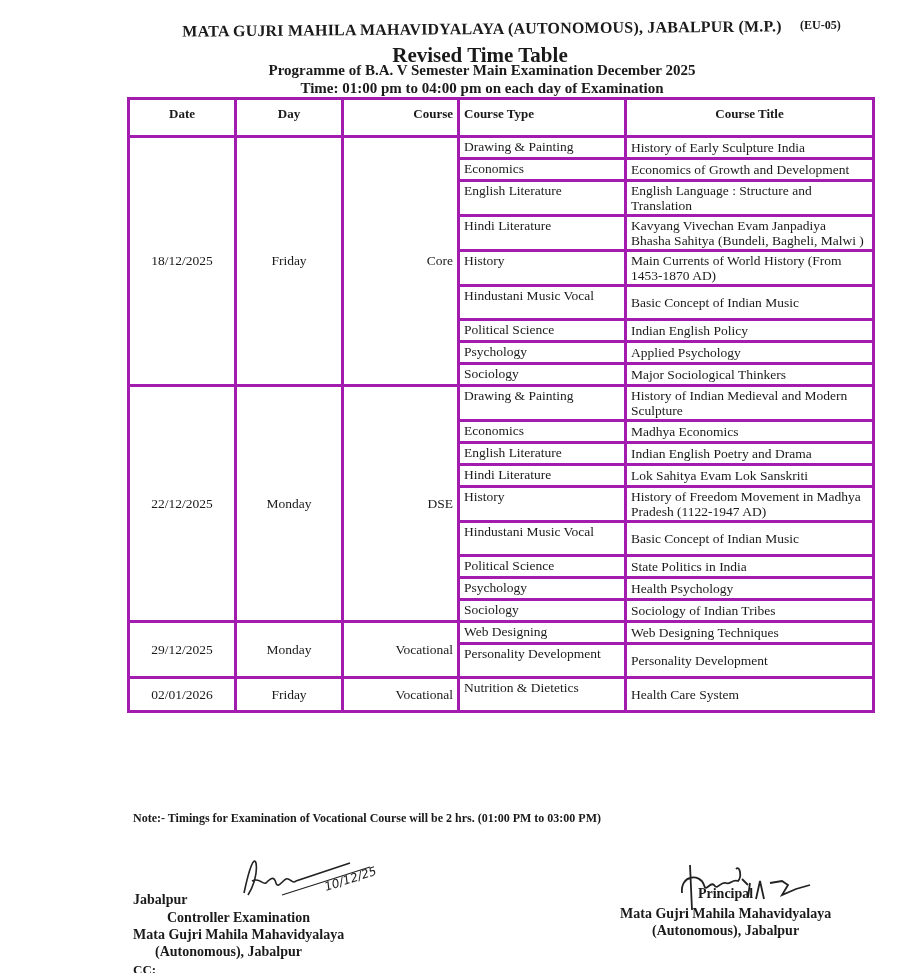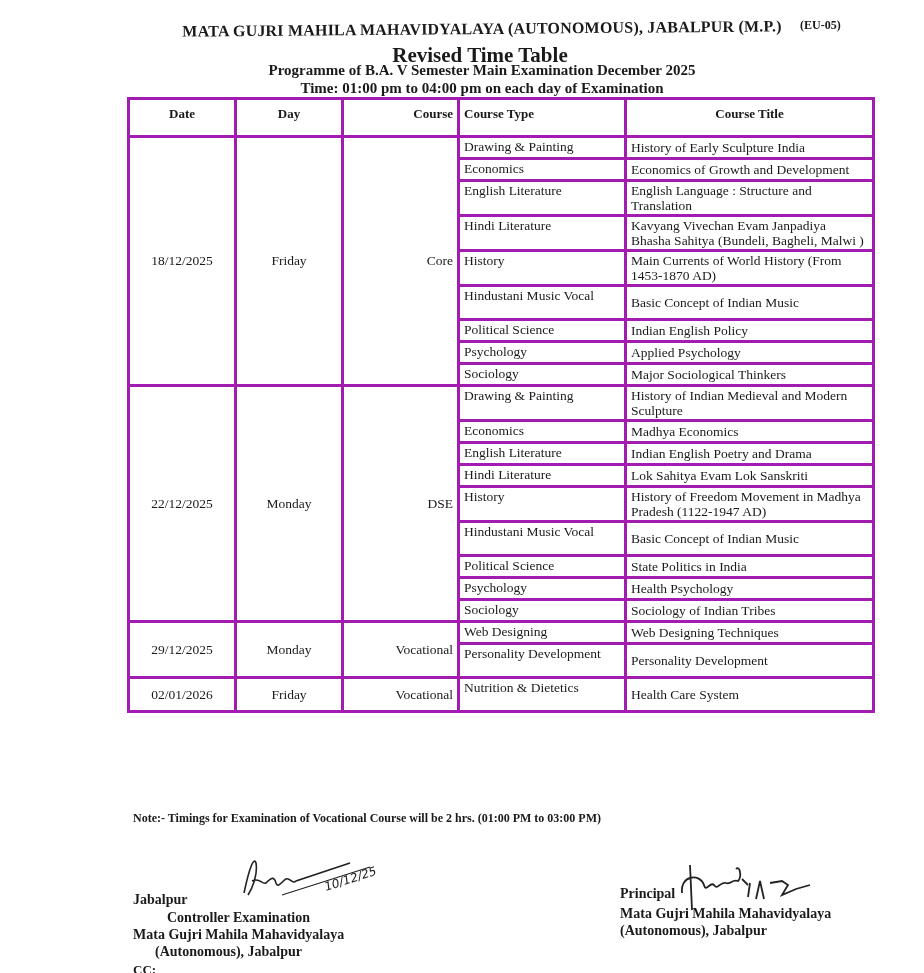--- a/index.html
+++ b/index.html
@@ -25,21 +25,21 @@
   .c-date { width: 96px; text-align: center; }
   .c-day { width: 96px; text-align: center; }
   .c-course { width: 105px; text-align: right; }
   .c-type { width: 156px; text-align: left; vertical-align: top; line-height: 15px; }
   .c-title { text-align: left; line-height: 15px; margin-left: 40px; }
   td.c-date, td.c-day, td.c-course { vertical-align: middle; }
 
   #note { position: absolute; left: 133px; top: 811px; font-weight: bold; font-size: 12px; }
   .sig { position: absolute; font-weight: bold; font-size: 14px; line-height: 17px; }
   #left-block { left: 133px; top: 891px; }
-  #right-block { left: 620px; top: 905px; text-align: left; }
+  #right-block { left: 620px; top: 905px; text-align: center; }
   #cc { position: absolute; left: 133px; top: 962px; font-weight: bold; font-size: 13px; }
   .scribble { position: absolute; }
 </style>
 </head>
 <body>
 
 <div id="eu-code">(EU-05)</div>
 <div id="college" class="hdr">MATA GUJRI MAHILA MAHAVIDYALAYA (AUTONOMOUS), JABALPUR (M.P.)</div>
 <div id="doc-title" class="hdr">Revised Time Table</div>
 <div id="programme" class="hdr">Programme of B.A. V Semester Main Examination December 2025</div>

